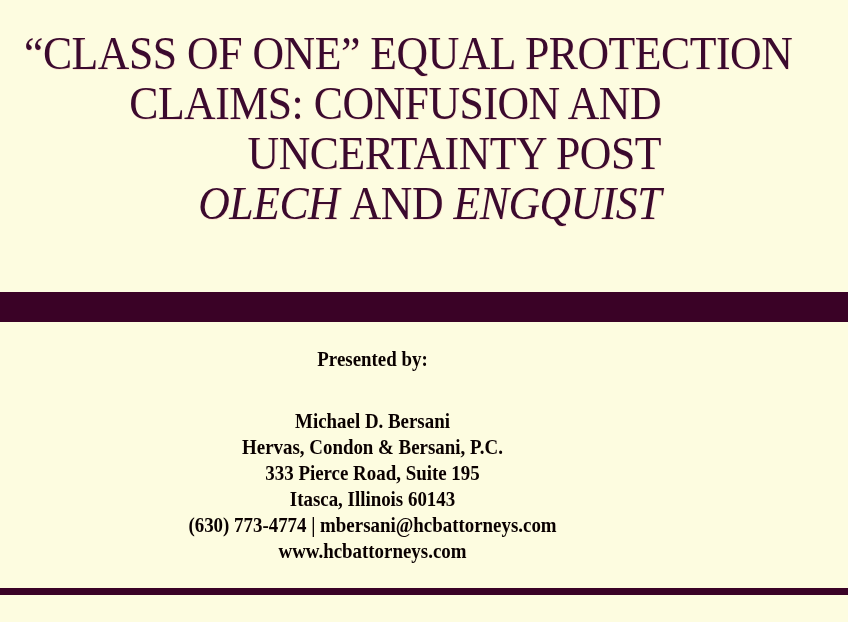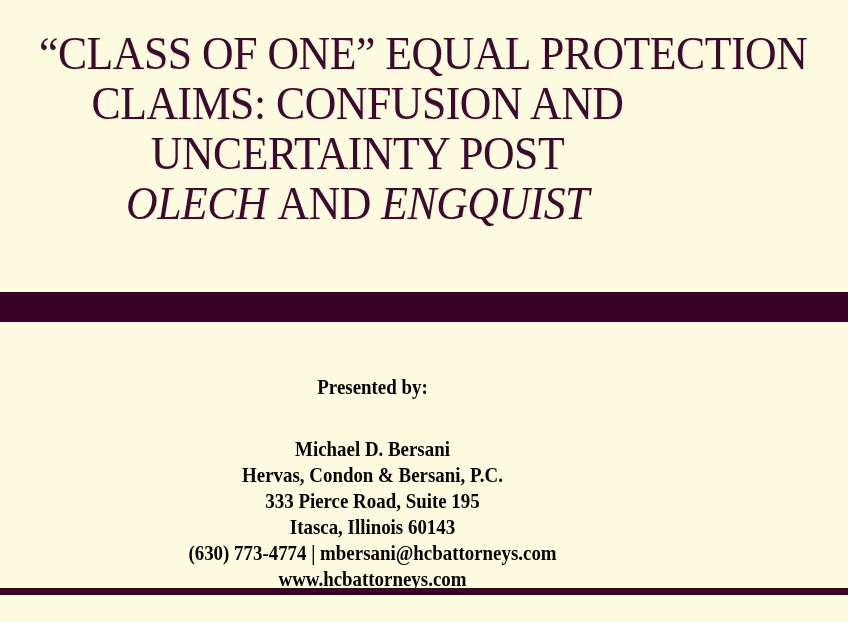--- a/index.html
+++ b/index.html
@@ -22,23 +22,22 @@
     background: #FDFCE0;
     overflow: hidden;
   }
 
   
   .title-block {
     position: absolute;
     top: 28px;
     left: 0;
     width: 685px;
-    text-align: center;
+    text-align: right;
     color: #3B0A2E;
-    margin-left: 15px;
   }
 
   .title-line {
     display: block;
     font-family: "Liberation Serif", "DejaVu Serif", serif;
     font-size: 47px;
     line-height: 50px;
     letter-spacing: -0.5px;
     white-space: nowrap;
     transform: scaleX(0.93);
@@ -78,21 +77,20 @@
   }
 
   
   .body-block {
     position: absolute;
     left: 0;
     top: 346px;
     width: 745px;
     text-align: center;
     color: #0A0000;
-    margin-top: 28px;
   }
 
   .body-line {
     display: block;
     font-family: "Liberation Serif", "DejaVu Serif", serif;
     font-weight: bold;
     font-size: 21px;
     line-height: 26px;
     white-space: nowrap;
     transform: scaleX(0.90);

